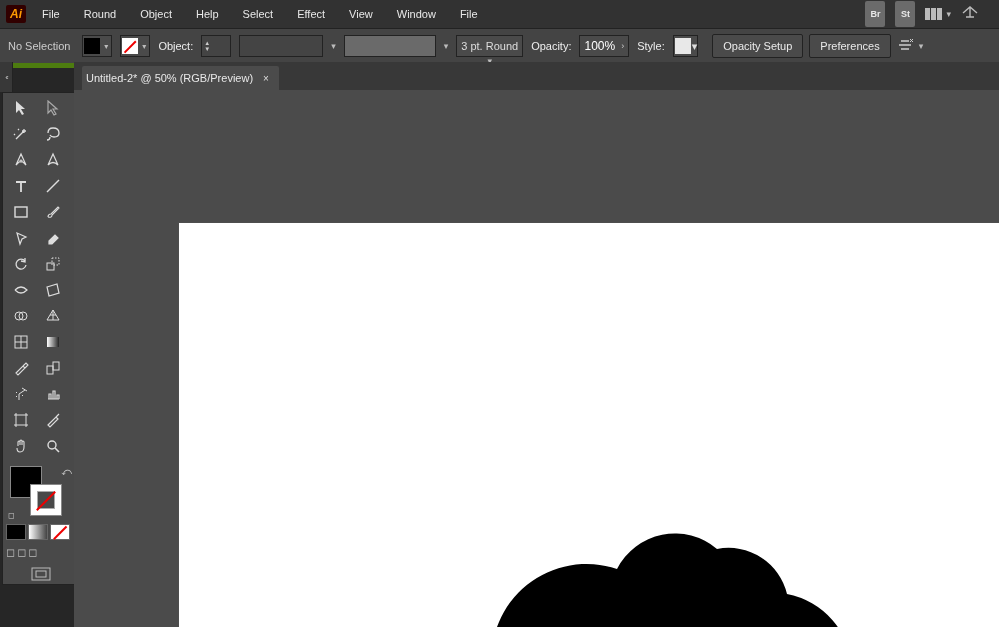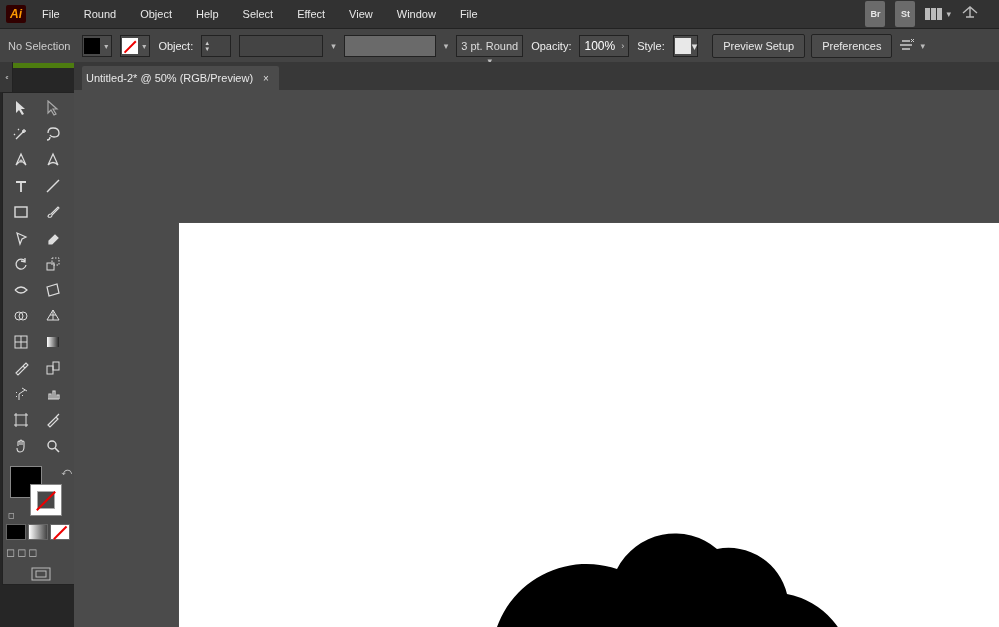--- a/index.html
+++ b/index.html
@@ -267,21 +267,21 @@
     <span class="arrow-r">›</span>
   </div>
 
   <span class="lbl">Style:</span>
   <div class="style-drop">
     <div class="sw"></div>
     <div class="dd">▾</div>
   </div>
 
   <div class="ctrl-right">
-    <div class="btn">Preview Setup</div>
+    <div class="btn">Opacity Setup</div>
     <div class="btn">Preferences</div>
     <span class="align-ico">
       <svg width="16" height="14">
         <path d="M2 7 H14 M4 3 H12 M4 11 H12" stroke="#ccc" stroke-width="1.3"></path>
         <path d="M13 1 l3 3 M13 4 l3 -3" stroke="#ccc" stroke-width="1"></path>
       </svg>
     </span>
     <span class="chev">▾</span>
   </div>
 </div>

